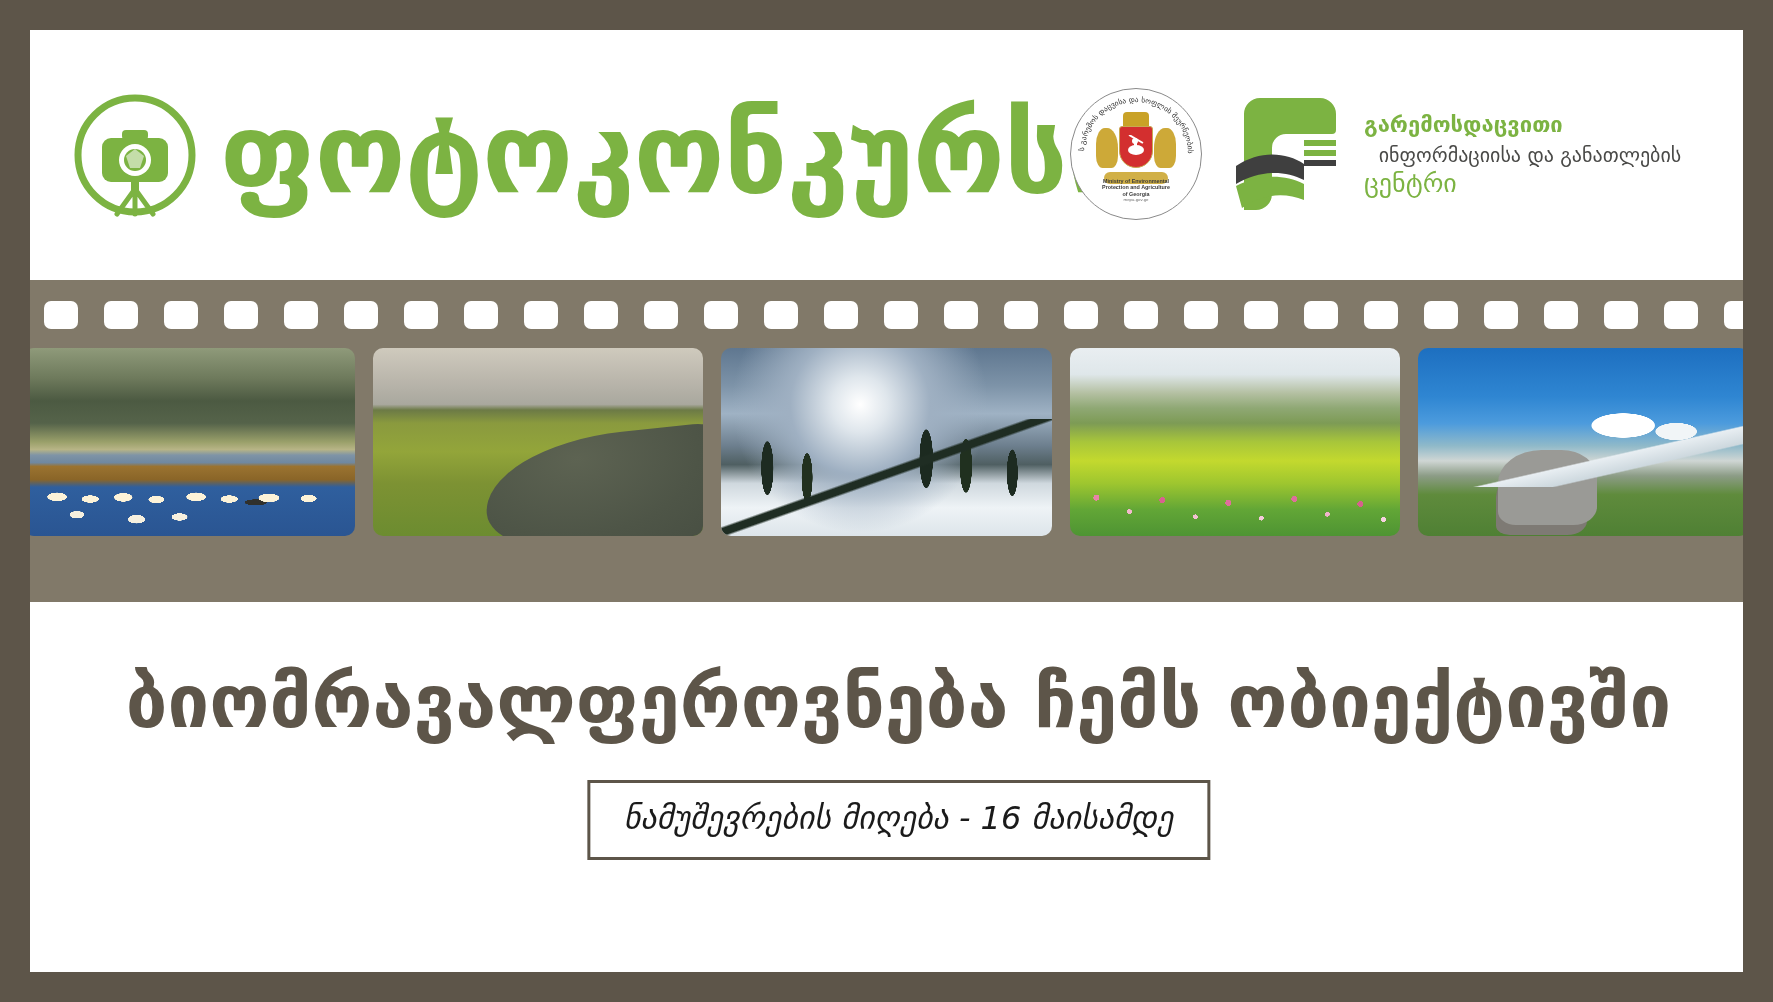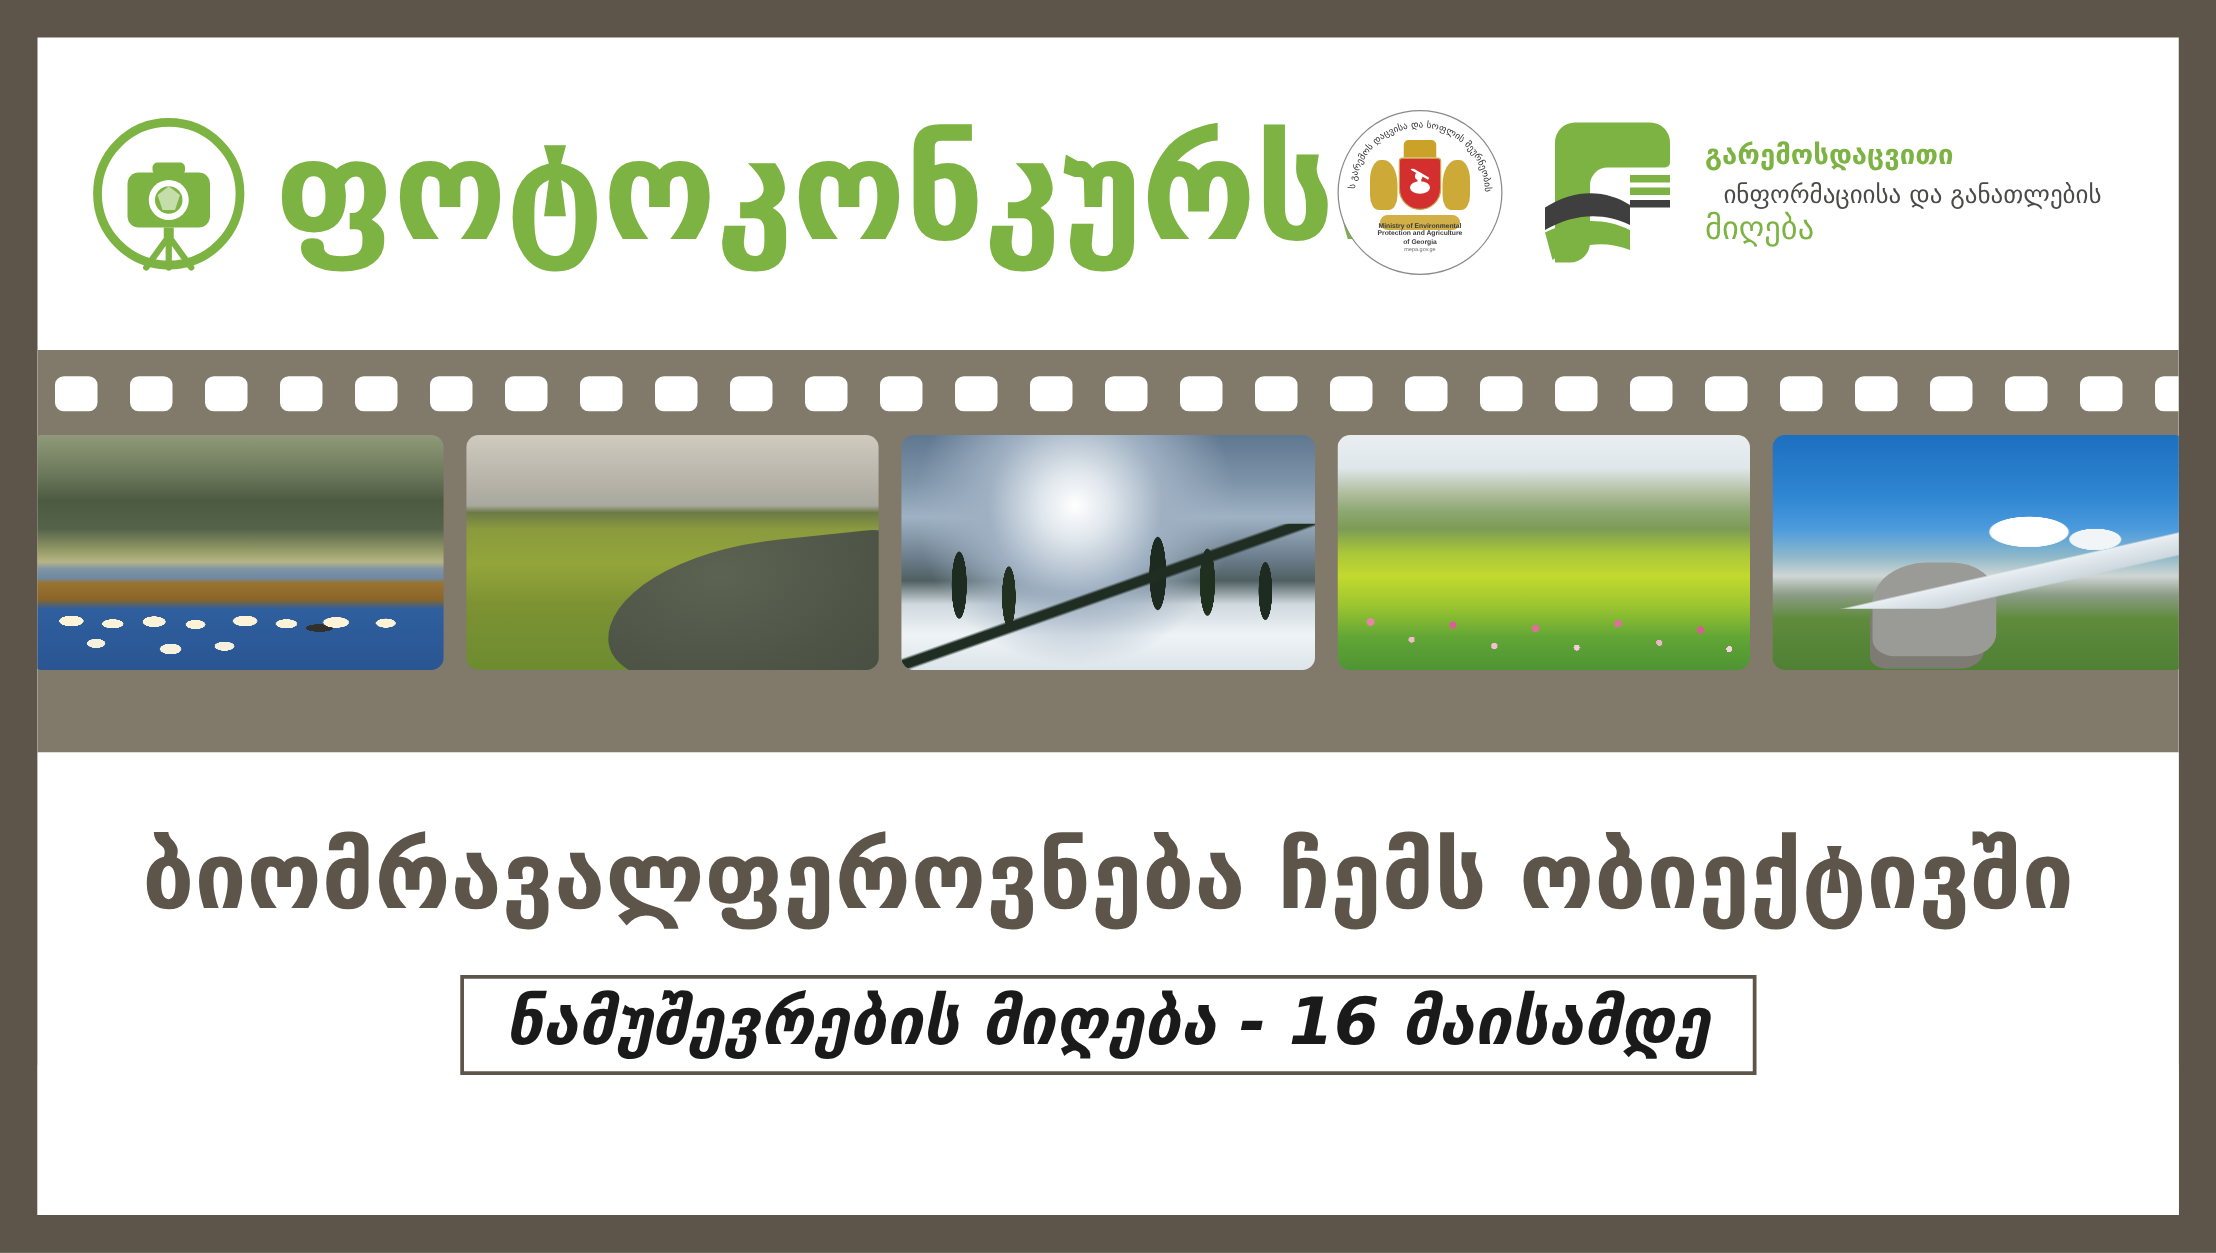--- a/index.html
+++ b/index.html
@@ -394,20 +394,21 @@
   }
 
   
   .bottom {
     position: absolute;
     left: 0;
     top: 572px;
     width: 1713px;
     height: 370px;
     background: #ffffff;
+    padding-left: 24px;
   }
   .main-title {
     position: absolute;
     left: 0;
     right: 0;
     top: 50px;
     text-align: center;
     font-family: "DejaVu Sans", sans-serif;
     font-weight: 700;
     font-size: 74px;
@@ -419,23 +420,23 @@
     position: absolute;
     left: 50%;
     transform: translateX(-50%);
     top: 178px;
     padding: 10px 34px 14px 34px;
     border: 3px solid #5d5549;
     background: #ffffff;
   }
   .deadline-text {
     font-family: "DejaVu Sans", sans-serif;
-    font-weight: 700;
+    font-weight: 400;
     font-style: italic;
-    font-size: 52px;
+    font-size: 32px;
     line-height: 50px;
     color: #1a1a1a;
     white-space: nowrap;
   }
 </style>
 </head>
 <body>
 
 <div class="poster">
   <div class="poster-inner">
@@ -496,21 +497,21 @@
             <rect x="78" y="52" width="32" height="6" fill="#7cb342"></rect>
             <rect x="78" y="62" width="32" height="6" fill="#7cb342"></rect>
             <rect x="78" y="72" width="32" height="6" fill="#3f3f3f"></rect>
             <path d="M10 78 C34 62 60 64 78 76 L78 92 C58 82 34 82 10 96 Z" fill="#3f3f3f"></path>
             <path d="M10 98 C34 86 58 86 78 96 L78 112 C58 104 36 106 16 120 Z" fill="#7cb342"></path>
           </svg>
         </div>
         <div class="org-text">
           <div class="org-l1">გარემოსდაცვითი</div>
           <div class="org-l2">ინფორმაციისა და განათლების</div>
-          <div class="org-l3">მიღება</div>
+          <div class="org-l3">ცენტრი</div>
         </div>
       </div>
     </div>
 
     <div class="filmstrip">
       <div class="perf-row top">
           <div class="perf"></div>
           <div class="perf"></div>
           <div class="perf"></div>
           <div class="perf"></div>

